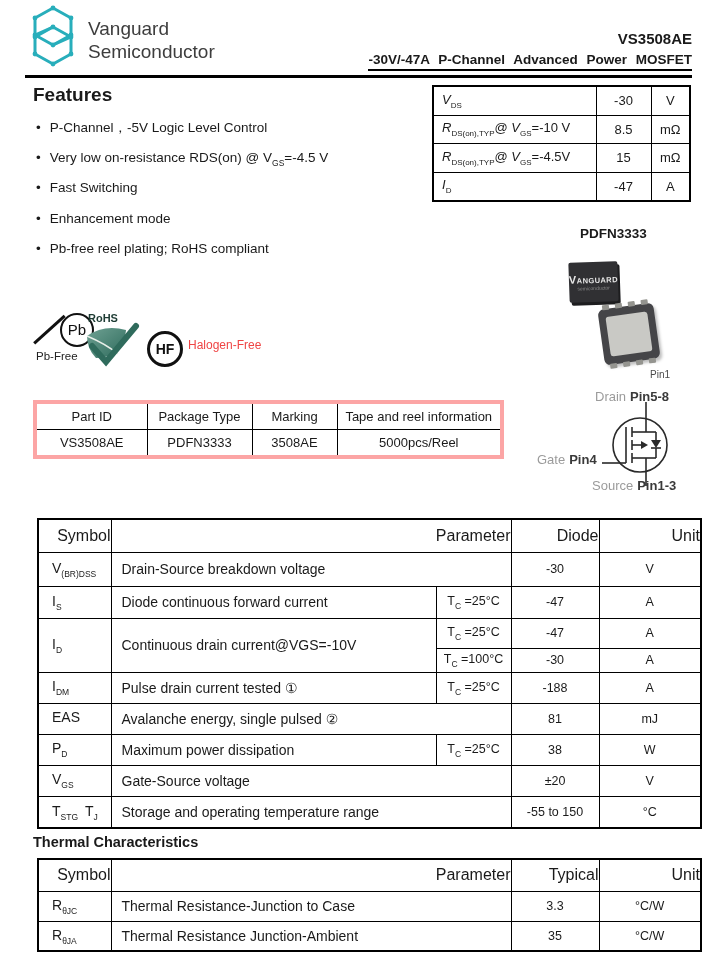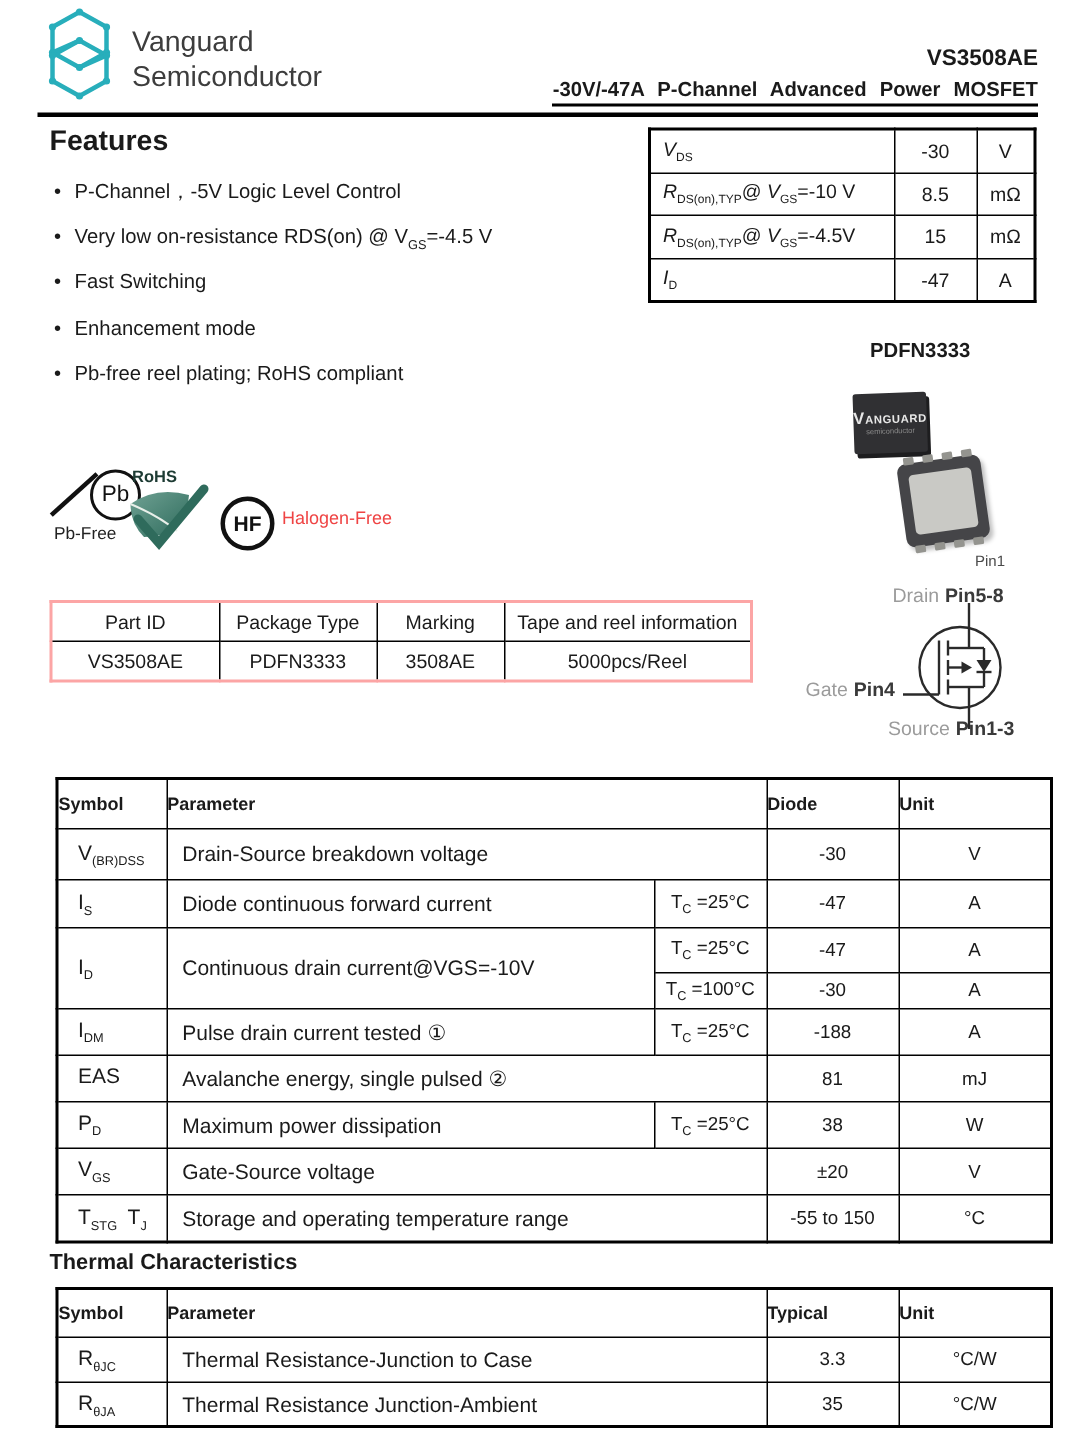--- a/index.html
+++ b/index.html
@@ -53,39 +53,39 @@
   .chip-brand{color:#e8e8e8;font-size:7.5px;font-weight:bold;letter-spacing:.4px;}
   .chip-brand .bigv{font-size:11px;}
   .chip-sub{color:#8a8a8a;font-size:5px;}
   .chip-bottom{left:601px;top:306px;width:56px;height:56px;background:#454548;border-radius:6px;
                transform:rotate(-8deg);box-shadow:2px 3px 3px rgba(0,0,0,.25);}
   .chip-pad{position:absolute;left:7px;top:8px;width:42px;height:40px;background:#c9c9c5;border-radius:3px;}
   .pin{position:absolute;width:7px;height:5px;background:#94948f;border-radius:1px;}
   .pin1-label{left:650px;top:369px;font-size:10px;color:#4a4a4a;}
 
   
-  .pt{left:33px;top:400px;width:467px;border:2px solid #fca5a5;font-size:13px;text-align:center;}
+  .pt{left:33px;top:400px;width:467px;border:4px solid #fca5a5;font-size:13px;text-align:center;}
   .pt th,.pt td{height:25px;}
 
   
   .pin-lbl{font-size:13px;color:#9b9b9b;}
   .pin-lbl b{color:#3a3a3a;font-weight:bold;margin-left:4px;}
   .drain-lbl{left:595px;top:389px;}
   .gate-lbl{left:537px;top:452px;}
   .source-lbl{left:592px;top:478px;}
   .mos-svg{left:598px;top:402px;}
 
   
   .sec-title{font-size:14.5px;font-weight:bold;}
   .mr-title{left:33px;top:496px;}
   .th-title{left:33px;top:834px;}
   .rt{left:37px;width:663px;border:2px solid #000;}
   .mr{top:518px;}
   .tt{top:858px;}
-  .rt th{font-size:12px;font-weight:bold;text-align:left;}
+  .rt th{font-size:16px;font-weight:normal;text-align:right;}
   .rt .sym{font-size:14px;padding-left:13px;margin-top:16px;}
   .rt .sym .sp{margin-left:7px;}
   .rt .param{font-size:14px;padding-left:10px;}
   .rt .cond,.rt .val,.rt .unit{font-size:12.5px;text-align:center;}
 </style>
 </head>
 <body>
 
 <div class="page">
 

